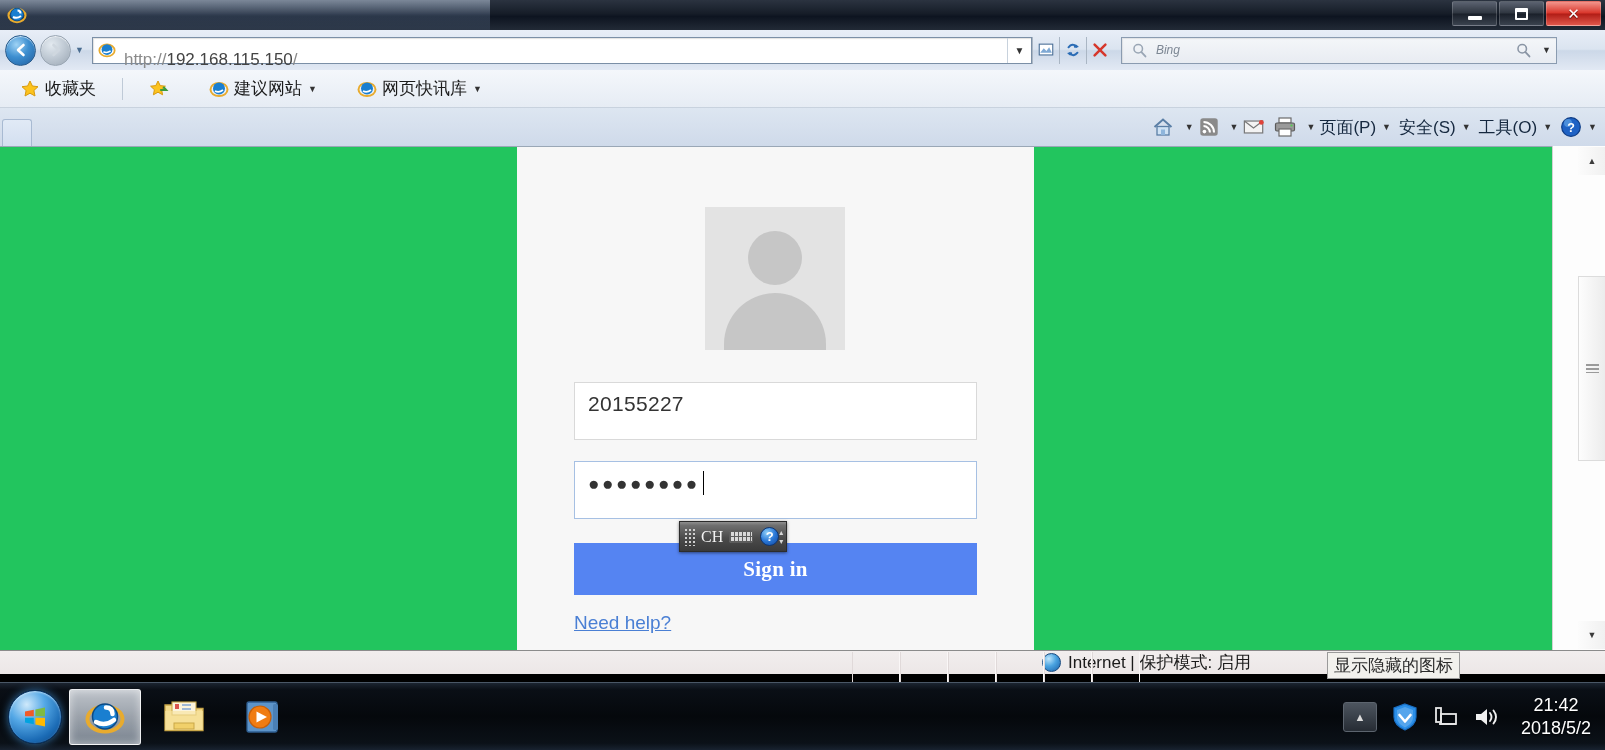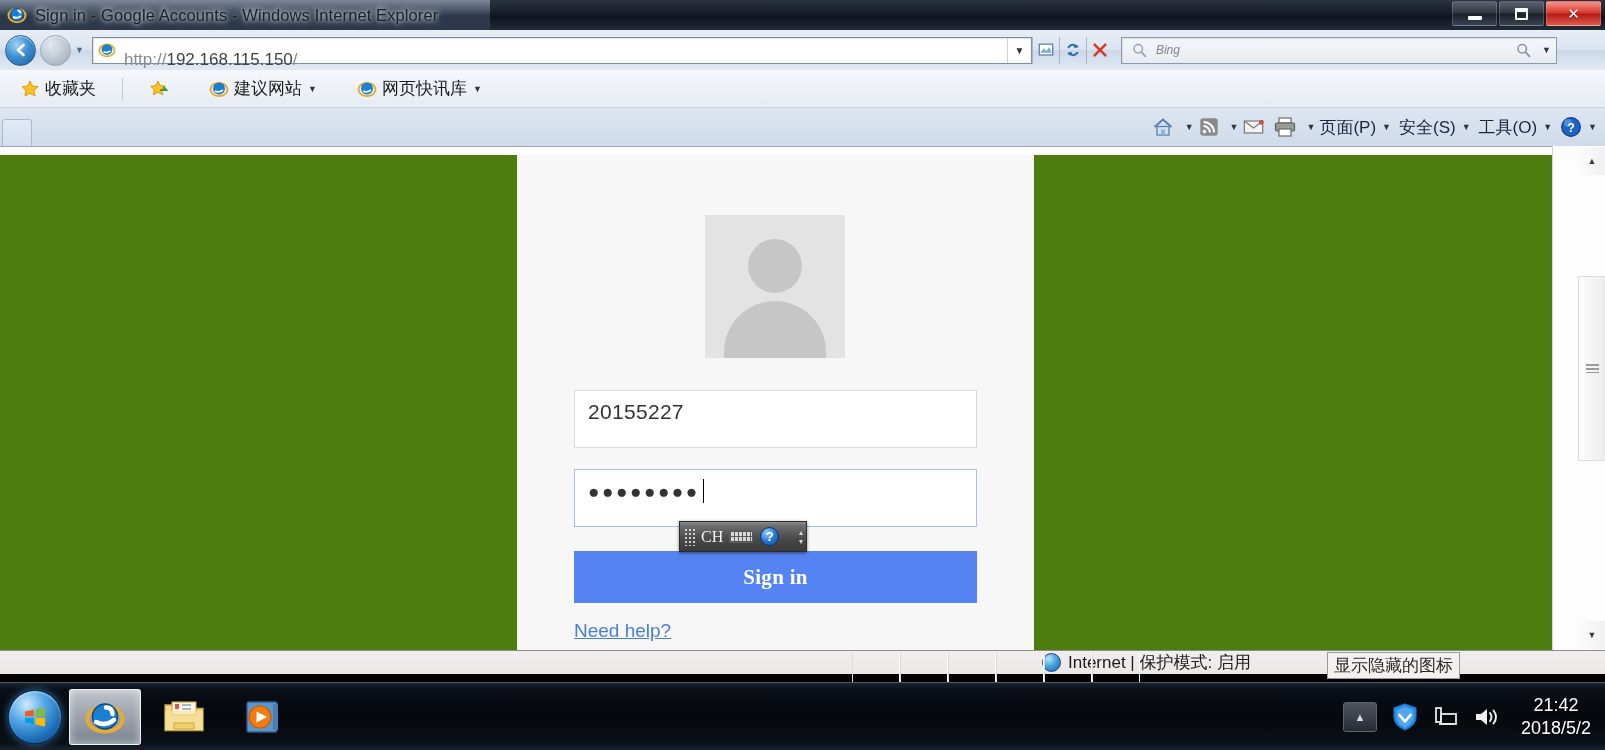--- a/index.html
+++ b/index.html
@@ -137,22 +137,22 @@
   .cmdbar { margin-left: auto; display: flex; align-items: center; height: 38px; padding-right: 4px; }
   .cmd-item { display: flex; align-items: center; height: 30px; padding: 0 4px; flex: none; }
   .cmd-label { font-size: 17px; color: #15283f; white-space: nowrap; }
 
   
   .viewport {
     position: absolute; left: 0; top: 146px; width: 1605px; height: 504px;
     background: #fff; border-top: 1px solid #9aa7b6;
   }
   .page-area {
-    position: absolute; left: 0; top: 8px; width: 1552px; height: 503px;
-    background: #4d7c0f; overflow: hidden;
+    position: absolute; left: 0; top: 0; width: 1552px; height: 503px;
+    background: #22c55e; overflow: hidden;
   }
   .center-panel {
     position: absolute; left: 517px; top: 0; width: 517px; height: 503px;
     background: #f7f7f7;
   }
   .avatar {
     position: absolute; left: 188px; top: 60px; width: 140px; height: 143px;
     background: #e3e3e3; overflow: hidden;
   }
   .avatar-head {
@@ -189,21 +189,21 @@
     letter-spacing: .3px;
     font-family: Liberation Serif, serif;
   }
   .need-help {
     position: absolute; left: 57px; top: 465px;
     font-size: 19px; color: #4a7fd4;
   }
 
   
   .ime {
-    position: absolute; left: 679px; top: 521px; width: 128px; height: 31px;
+    position: absolute; left: 679px; top: 521px; width: 108px; height: 31px;
     background: linear-gradient(to bottom, #8e8e8e 0%, #6f6f6f 12%, #4b4b4b 55%, #3a3a3a 100%);
     border: 1px solid #2c2c2c;
     display: flex; align-items: center;
     box-shadow: 0 1px 3px rgba(0,0,0,.5);
     z-index: 30;
   }
   .ime-grip {
     width: 13px; height: 18px; margin-left: 4px; flex: none;
     background-image:
       radial-gradient(circle, #cfcfcf 45%, transparent 47%),
@@ -323,21 +323,20 @@
     <div class="titlebar-glass"></div>
     <div class="title-ie-icon">
       <svg width="20" height="20" viewBox="0 0 20 20">
         <ellipse cx="10" cy="10.5" rx="8.5" ry="6.6" fill="none" stroke="#e8ab2e" stroke-width="2.1"></ellipse>
         <circle cx="10" cy="9.5" r="6.4" fill="#1a7fd0"></circle>
         <circle cx="10" cy="9.5" r="6.4" fill="none" stroke="#0d4f88" stroke-width="1"></circle>
         <path d="M6 12 q4 2 8 -1" stroke="#fff" stroke-width="2" fill="none"></path>
         <path d="M10.5 5.5 q3 0 3 3" stroke="#fff" stroke-width="2" fill="none"></path>
       </svg>
     </div>
-    <div class="title-text">Sign in - Google Accounts - Windows Internet Explorer</div>
     <div class="win-buttons">
       <div class="win-btn">
           <div class="min-glyph"></div>
         </div>
       <div class="win-btn">
           <div class="rest-glyph"></div>
         </div>
       <div class="win-btn close">
           <span class="win-glyph">✕</span>
         </div>

